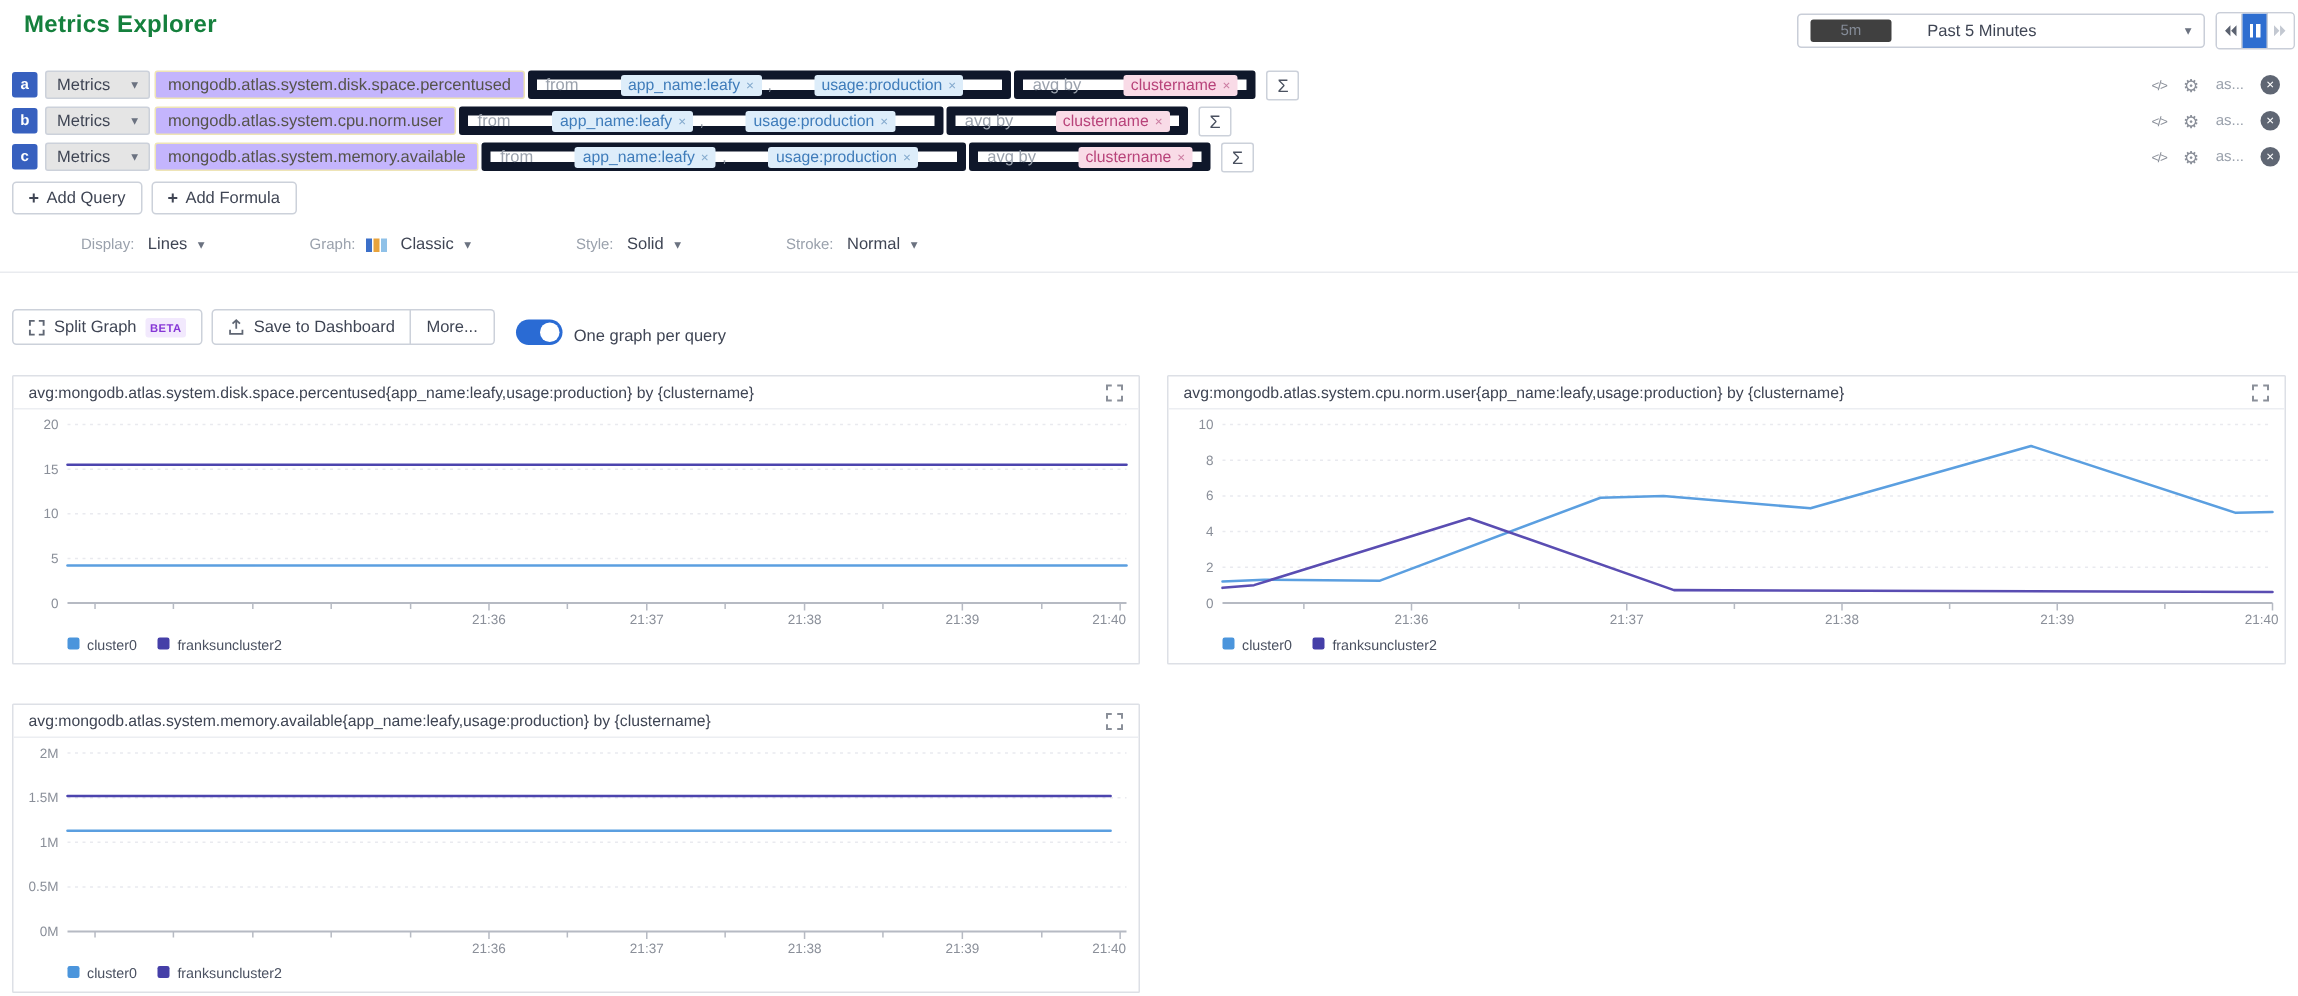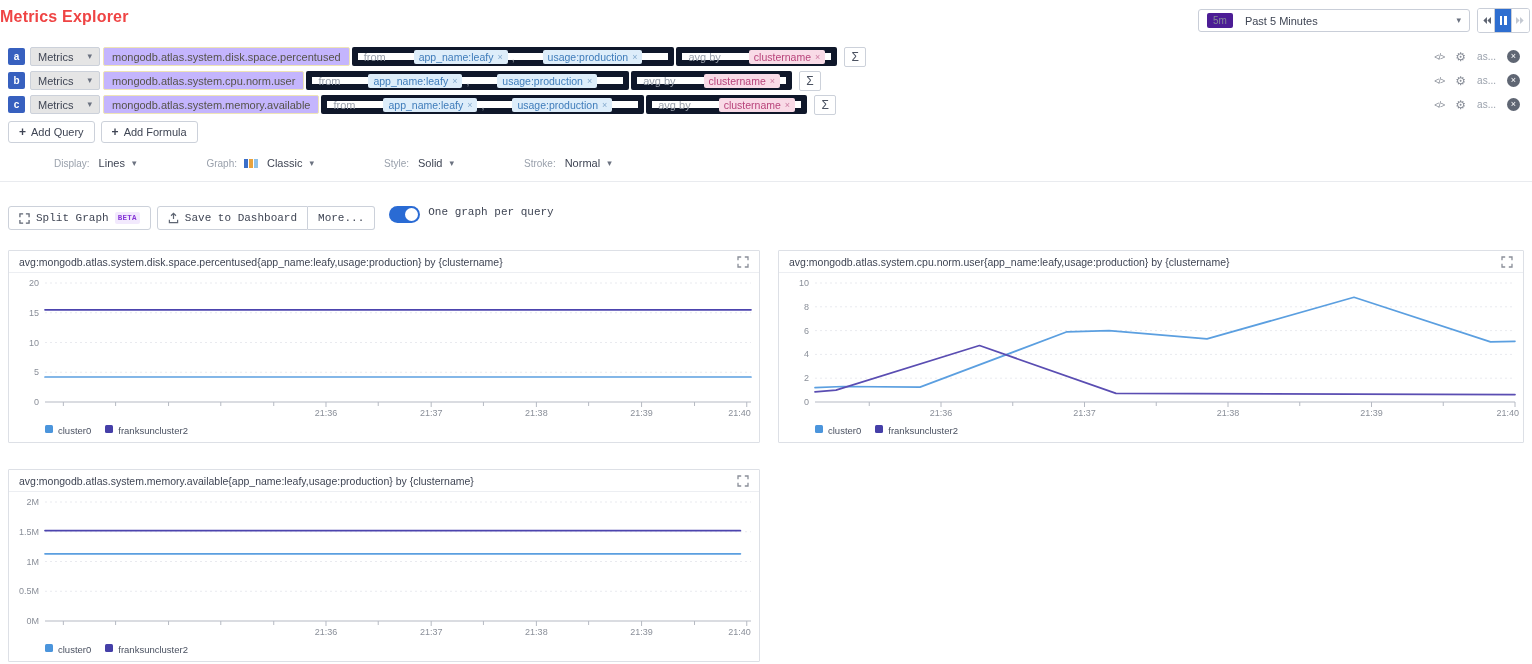--- a/index.html
+++ b/index.html
@@ -1,24 +1,24 @@
 <!DOCTYPE html>
 <html><head>
 <meta charset="utf-8">
 <style>
   * { margin:0; padding:0; box-sizing:border-box; }
   html,body { width:1532px; height:664px; background:#fff; font-family:"Liberation Sans", sans-serif; color:#3f4554; overflow:hidden; }
   .page { position:relative; width:1532px; height:664px; padding:6px 0 0 0; }
 
   
   .header { position:relative; height:28px; }
-  .page-title { position:absolute; left:0; top:2px; font-size:16px; font-weight:700; color:#ef4444; letter-spacing:.2px;text-align:center; }
+  .page-title { position:absolute; left:16px; top:2px; font-size:16px; font-weight:700; color:#15803d; letter-spacing:.2px;text-align:center; }
   .time-controls { position:absolute; right:2px; top:2px; display:flex; align-items:center; }
   .time-range { display:flex; align-items:center; width:272px; height:23px; border:1px solid #c9cecf; border-color:#c9ced8; border-radius:3px; background:#fff; padding:0 8px; cursor:pointer; }
-  .time-chip { background:#4c1d95; color:#848b97; font-size:10px; padding:2px 6px; border-radius:2px; margin-right:12px; }
+  .time-chip { background:#404040; color:#848b97; font-size:10px; padding:2px 20px; border-radius:2px; margin-right:24px; }
   .time-label { font-size:11px; color:#3f4554; flex:1; }
   .caret { font-size:9px; color:#6b7280; line-height:1; }
   .transport { display:flex; margin-left:7px; border:1px solid #c9ced8; border-radius:3px; overflow:hidden; }
   .transport .t-btn { width:17px; height:23px; display:flex; align-items:center; justify-content:center; background:#fff; border-right:1px solid #c9ced8; cursor:pointer; }
   .transport .t-btn:last-child { border-right:none; }
   .transport .t-btn.active { background:#2e6ed0; }
   .pause-bars { display:flex; gap:2px; }
   .pause-bars i { display:block; width:2.5px; height:9px; background:#fff; }
 
   
@@ -50,21 +50,21 @@
   
   .display-row { display:flex; align-items:center; gap:8px; margin:14px 8px 0 10px; }
   .opt-label { font-size:10px; color:#9aa1ac;padding-left:44px; }
   .opt-value { font-size:11px; color:#3f4554; margin-left:2px; }
   .opt-group { display:flex; align-items:center; gap:7px; margin-right:18px; cursor:pointer; }
   .palette-icon { display:flex; gap:1px; }
   .palette-icon i { display:block; width:4px; height:9px; }
   .divider { border-top:1px solid #e9ebef; margin-top:12px; }
 
   
-  .toolbar { display:flex; align-items:flex-start; margin:24px 8px 0 8px;font-family:Liberation Mono, monospace; }
+  .toolbar { display:flex; align-items:flex-end; margin:24px 8px 0 8px; }
   .tb-btn { display:flex; align-items:center; gap:6px; height:24px; border:1px solid #ccd1da; background:#fff; padding:0 10px; font-size:11px; color:#3f4554; cursor:pointer; }
   .tb-split { border-radius:3px; margin-right:6px; }
   .tb-save { border-radius:3px 0 0 3px; }
   .tb-more { border-radius:0 3px 3px 0; border-left:none; }
   .beta-badge { font-size:7.5px; font-weight:700; color:#8637d6; background:#f2e9fd; border-radius:2px; padding:2px 3px; letter-spacing:.3px; }
   .toggle { position:relative; width:31px; height:17px; border-radius:9px; background:#2a6bd4; margin:0 8px 0 14px; cursor:pointer; }
   .toggle .knob { position:absolute; top:2px; right:2px; width:13px; height:13px; border-radius:50%; background:#fff; }
   .toggle-label { font-size:11px; color:#3f4554; }
   .tb-icon { color:#5f6673; }
 

